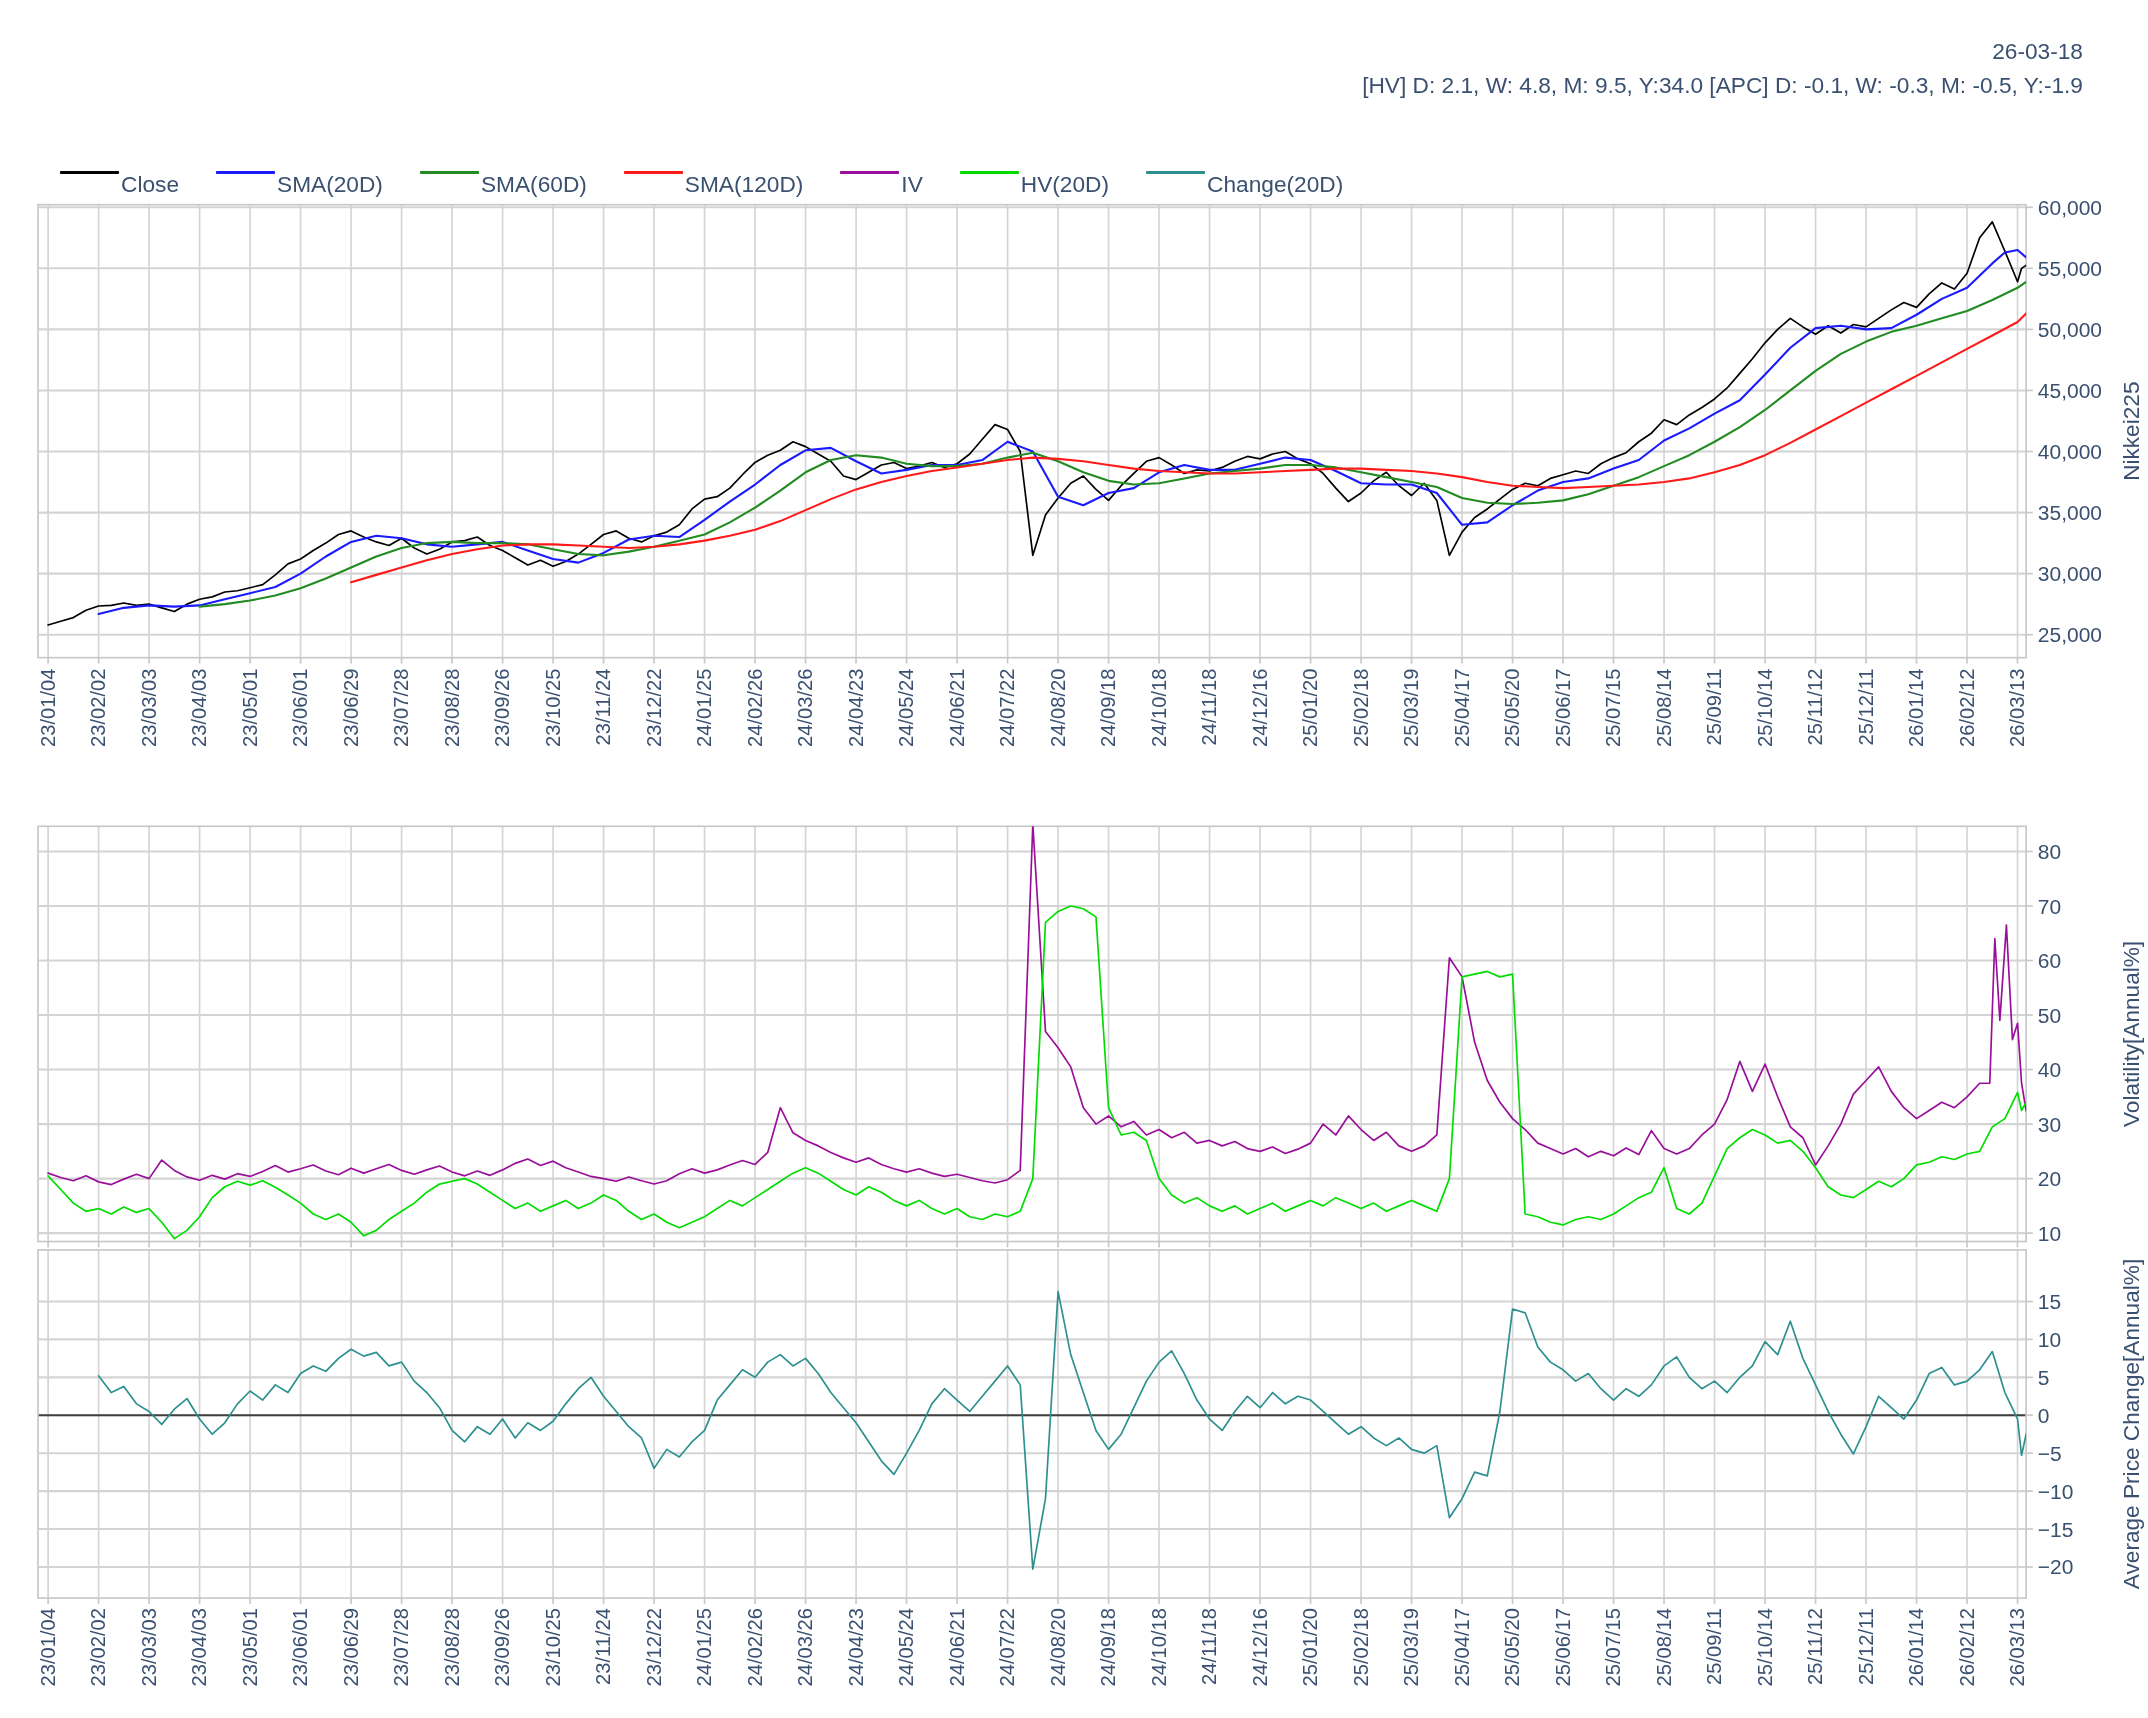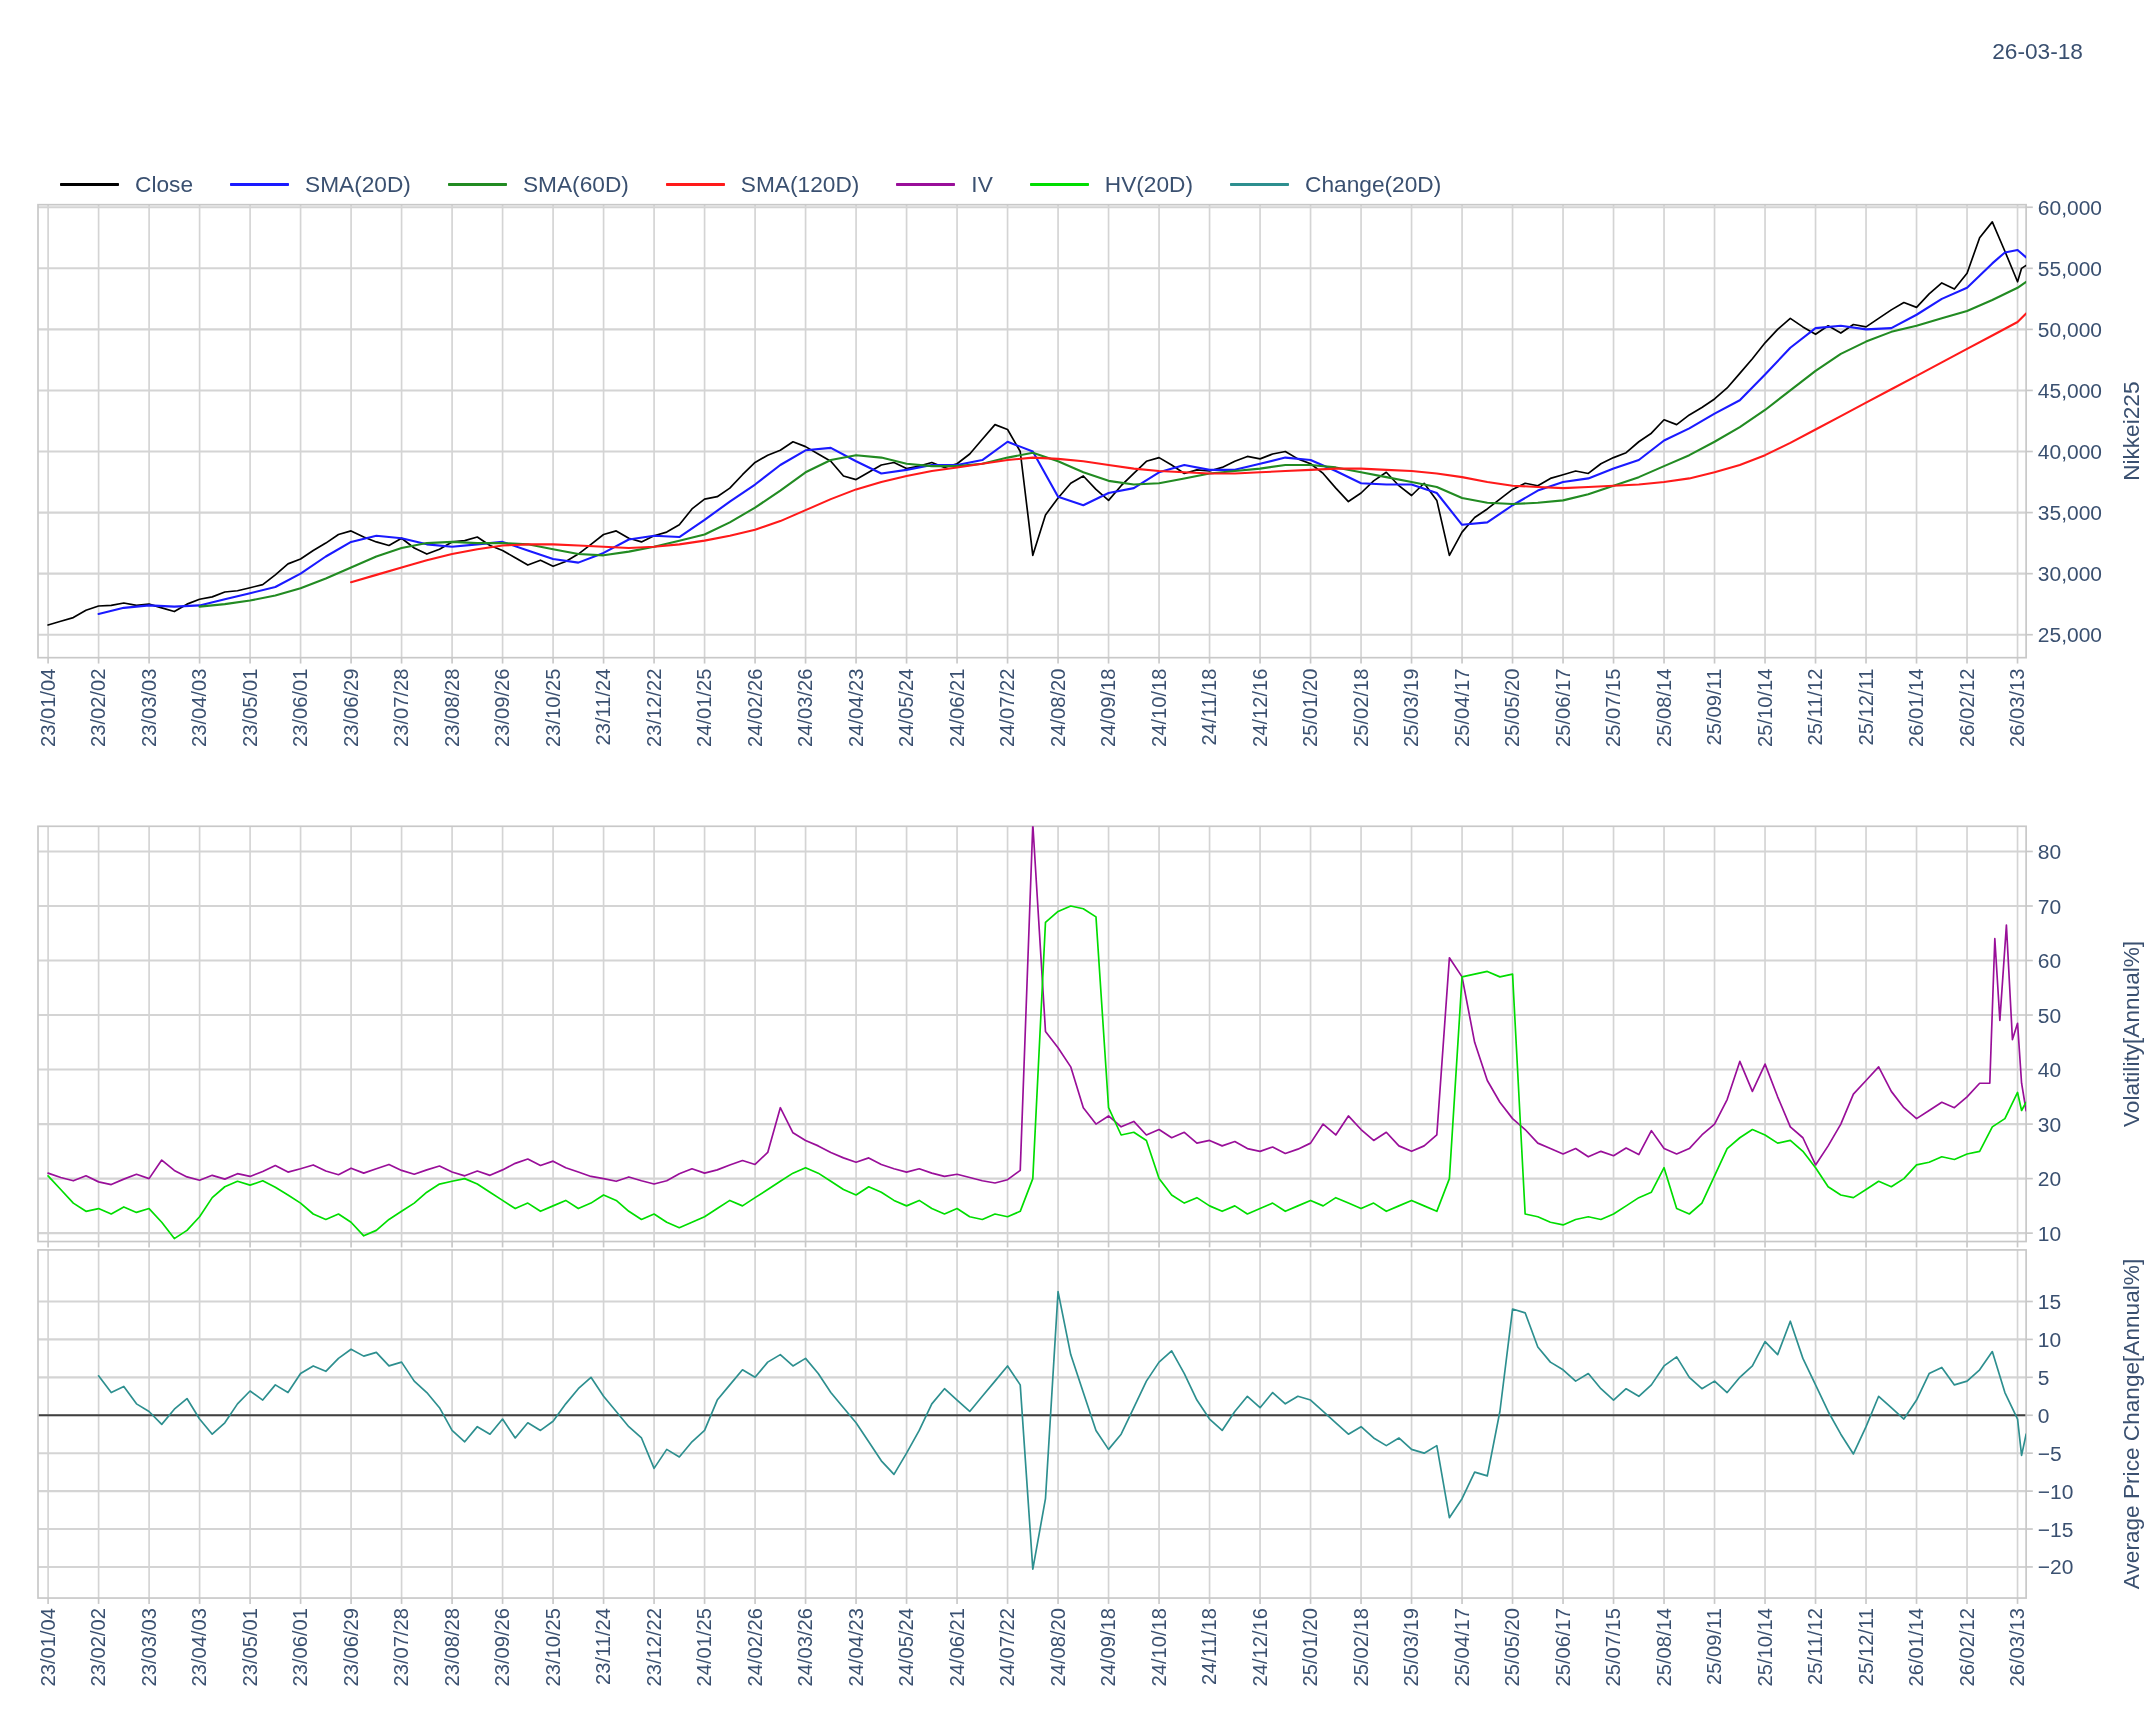--- a/index.html
+++ b/index.html
@@ -1,29 +1,30 @@
 <!DOCTYPE html>
 <html style="font-size:13.4px"><head>
 <meta charset="utf-8">
 <style>
   html,body{margin:0;padding:0;background:#ffffff;}
   .page{position:relative;width:2148px;height:1718px;background:#fff;overflow:hidden;
         font-family:"Liberation Sans",sans-serif;color:#3a5070;}
   .hdr{position:absolute;top:34px;right:65px;text-align:right;font-size:22.7px;line-height:34px;color:#3a5070;}
   .legend{position:absolute;top:171px;left:60px;display:flex;align-items:center;gap:37px;font-size:22.7px;color:#3a5070;}
-  .legend .item{display:flex;align-items:center;gap:16px;}
+  .legend .item{display:flex;gap:2px;}
   .legend .sw{width:59px;height:3.4px;border-radius:0.8px;}
   svg{position:absolute;left:0;top:0;}
 </style>
 </head>
 <body>
 
 <div class="page">
   <div class="hdr">
     <div>26-03-18</div>
+    <div>[HV] D: 2.1, W: 4.8, M: 9.5, Y:34.0 [APC] D: -0.1, W: -0.3, M: -0.5, Y:-1.9</div>
   </div>
   <div class="legend" id="legend">
       <div class="item">
         <span class="sw" style="background: rgb(0, 0, 0);"></span>
         <span>Close</span>
       </div>
       <div class="item">
         <span class="sw" style="background: rgb(26, 26, 255);"></span>
         <span>SMA(20D)</span>
       </div>

